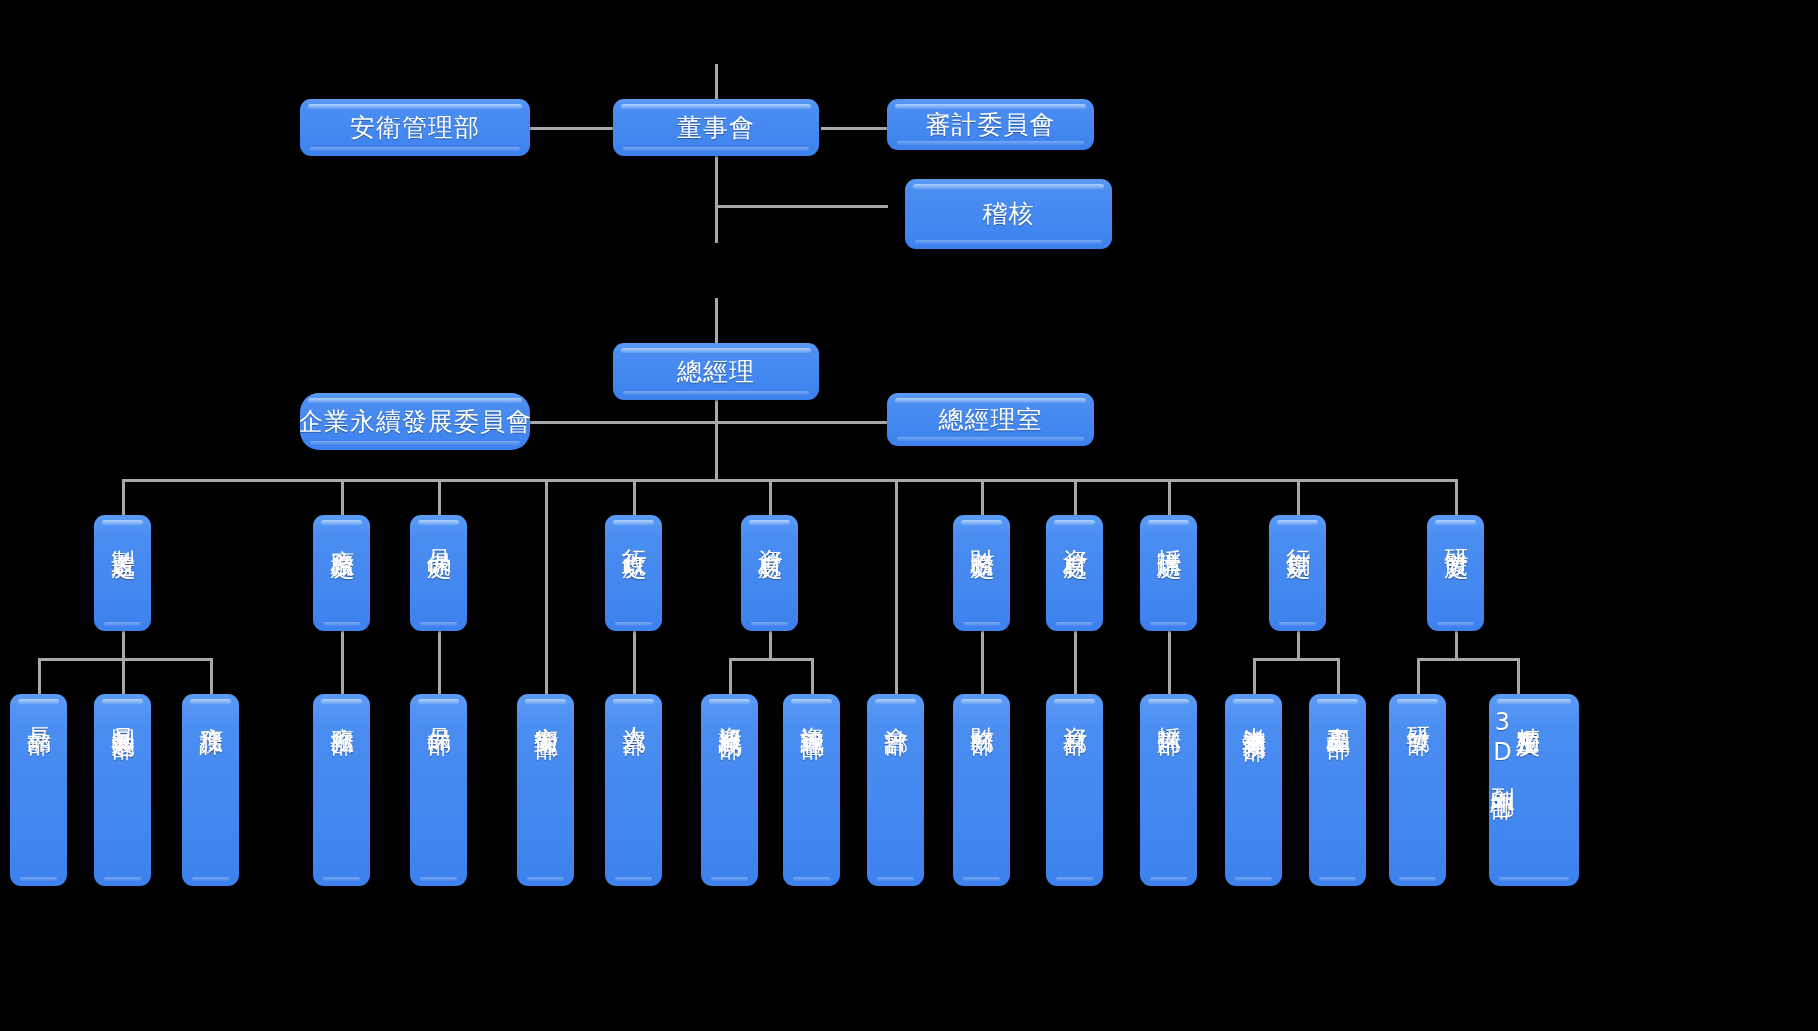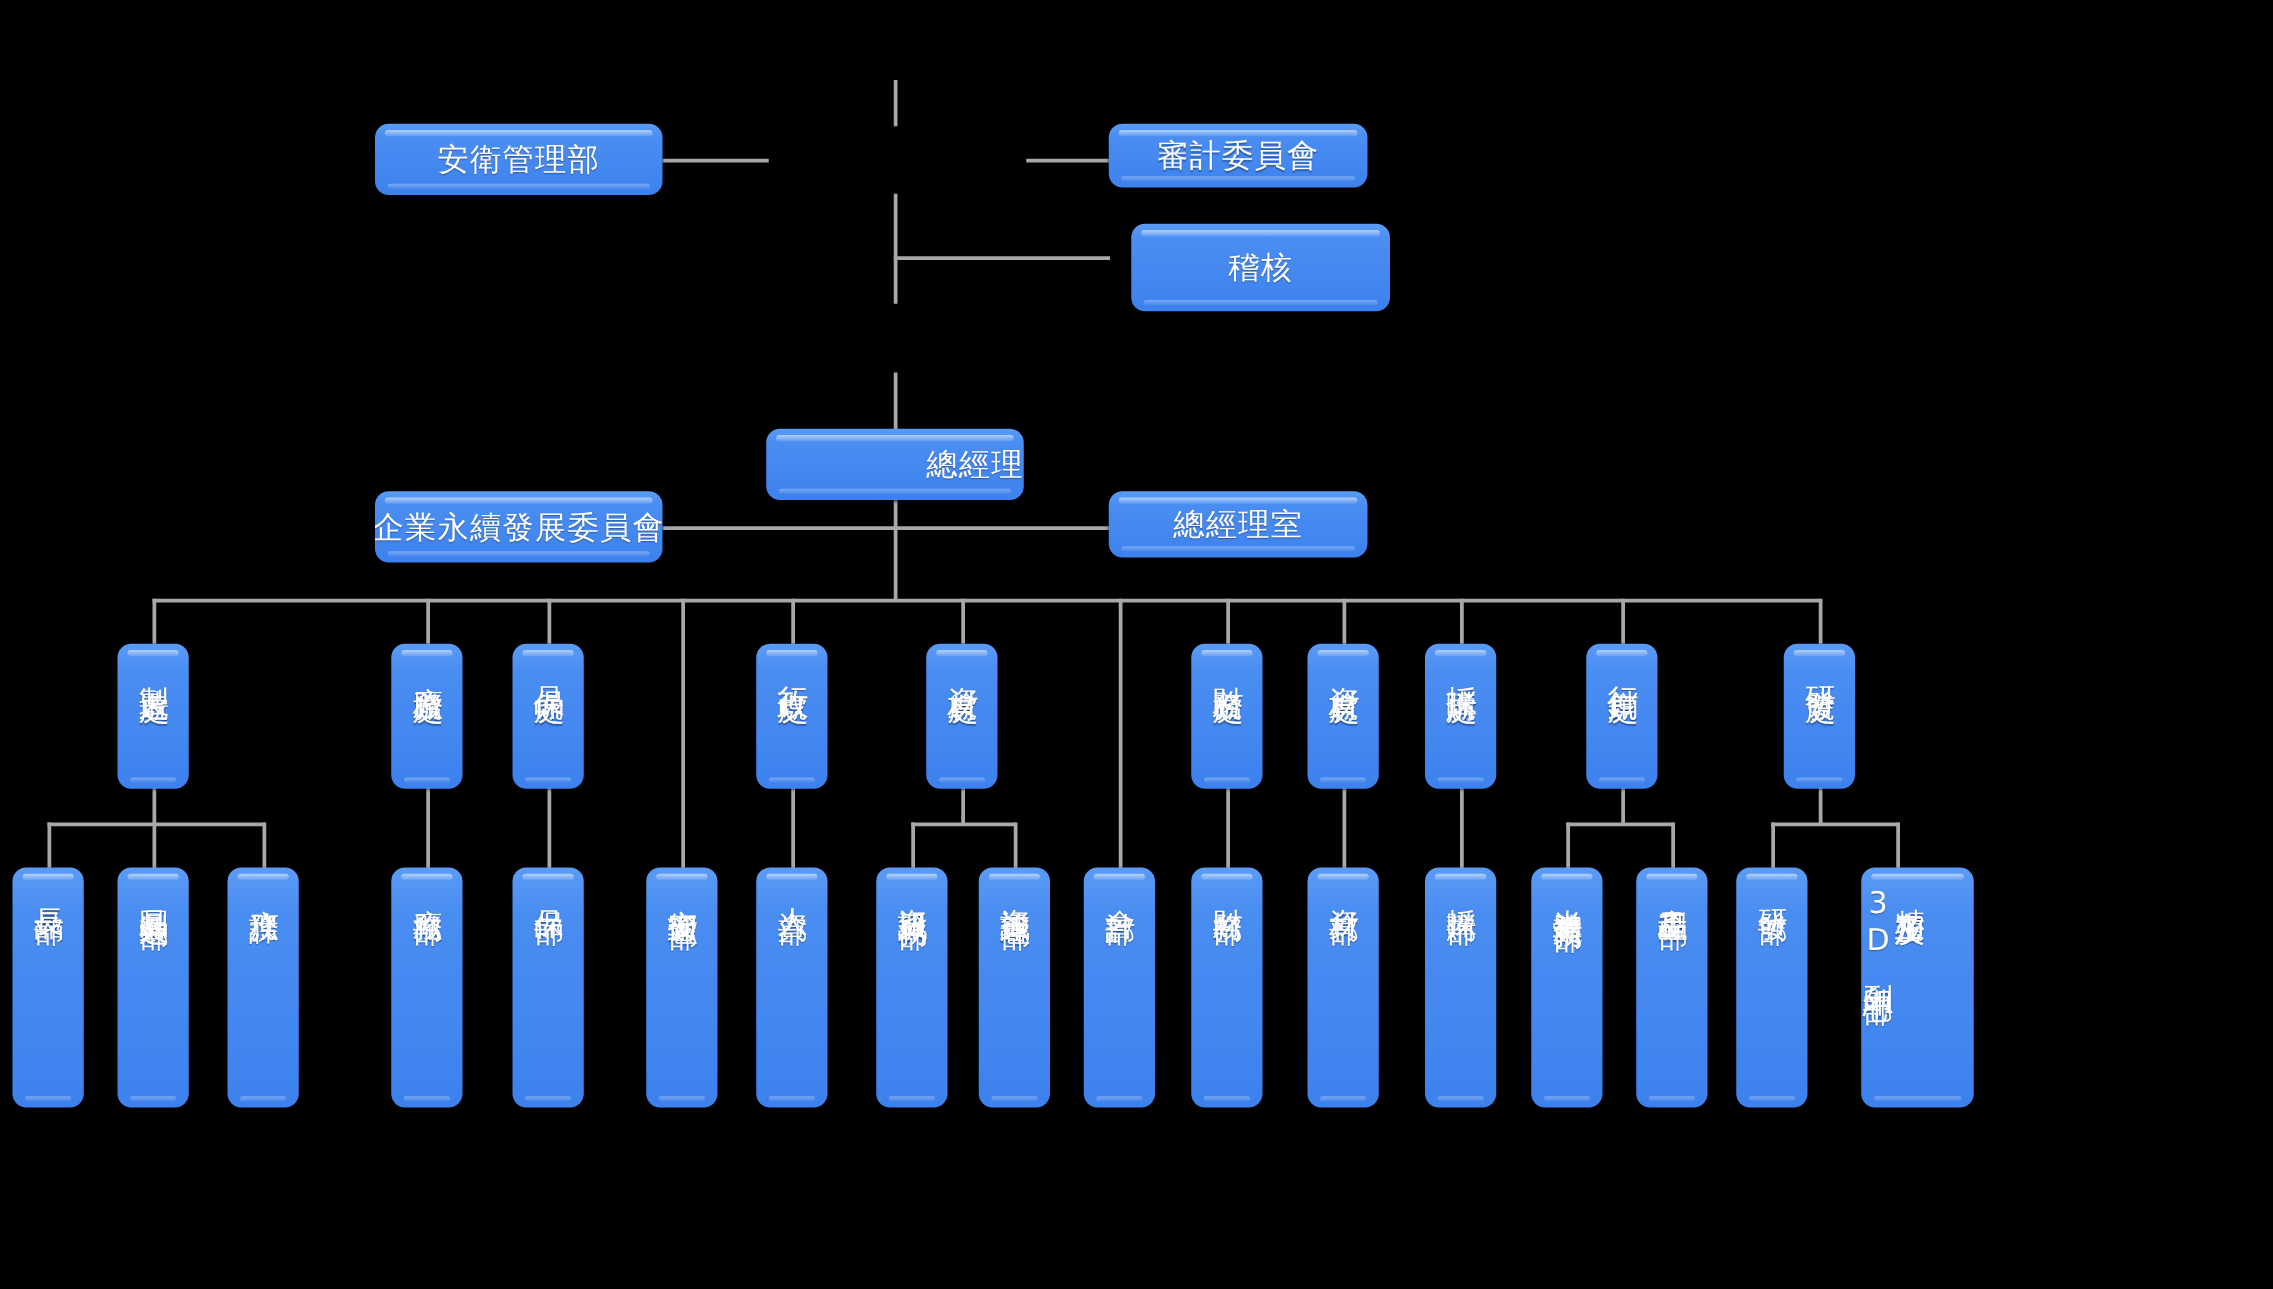--- a/index.html
+++ b/index.html
@@ -155,35 +155,38 @@
   <div class="ln v" style="left:1455px; top:630px; height:30px;"></div>
   <div class="ln h" style="left:1417px; top:658px; width:102px;"></div>
   <div class="ln v" style="left:1417px; top:658px; height:37px;"></div>
   <div class="ln v" style="left:1517px; top:658px; height:37px;"></div>
 
 
   <div class="node horiz" style="left:300px; top:99px; width:230px; height:57px;">
     <span class="lbl">安衛管理部</span>
   </div>
 
+  <div class="node horiz" style="left:613px; top:99px; width:206px; height:57px;">
+    <span class="lbl">董事會</span>
+  </div>
 
   <div class="node horiz" style="left:887px; top:99px; width:207px; height:51px;">
     <span class="lbl">審計委員會</span>
   </div>
 
   <div class="node horiz" style="left:887px; top:179px; width:207px; height:70px;margin-left:18px;">
     <span class="lbl">稽核</span>
   </div>
 
 
-  <div class="node horiz" style="left:613px; top:343px; width:206px; height:57px;justify-content:flex-end;">
+  <div class="node horiz" style="left:613px; top:343px; width:206px; height:57px;">
     <span class="lbl">總經理</span>
   </div>
 
-  <div class="node horiz" style="left:300px; top:393px; width:230px; height:57px;">
+  <div class="node horiz" style="left:300px; top:393px; width:230px; height:57px;border-radius:19px;">
     <span class="lbl">企業永續發展委員會</span>
   </div>
 
   <div class="node horiz" style="left:887px; top:393px; width:207px; height:53px;">
     <span class="lbl">總經理室</span>
   </div>
 
   <div class="node vert" style="left:94px; top:515px; width:57px; height:116px;">
     <span class="lbl">製造處</span>
   </div>

